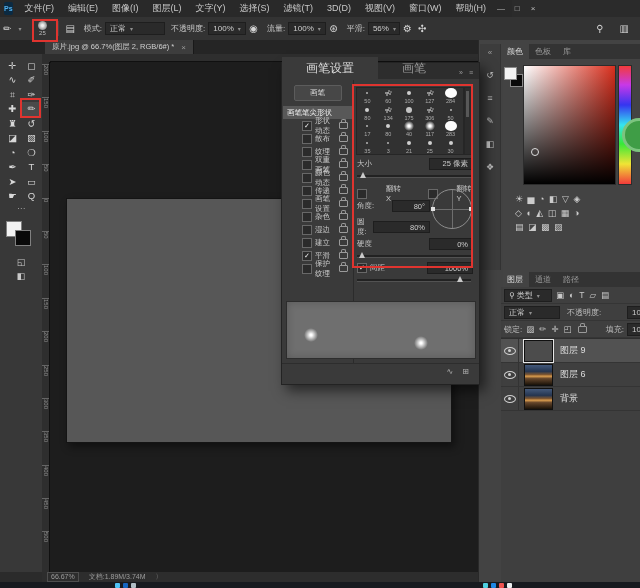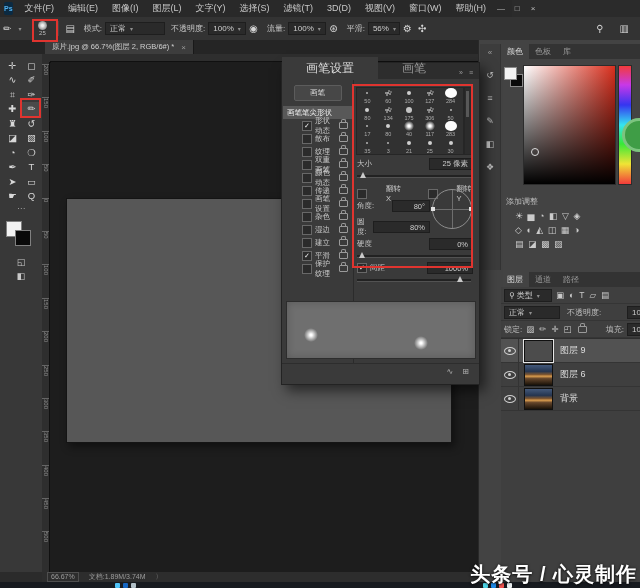--- a/index.html
+++ b/index.html
@@ -625,21 +625,20 @@
       <div class="colorbody">
         <span class="minifg"></span>
         <span class="minibg"></span>
         <div class="cfield">
           <span class="ccur"></span>
         </div>
         <div class="hbar"></div>
       </div>
 
       <div class="adjpanel">
-        <div class="addlbl">添加调整</div>
         <div class="adjrow">
 
         <span>☀</span>
             <span>▅</span>
             <span>◔</span>
             <span>◧</span>
             <span>▽</span>
             <span>◈</span>
           </div>
         <div class="adjrow">
@@ -749,15 +748,14 @@
         <span class="tbi" style="background:#1e88e5"></span>
         <span class="tbi" style="background:#ef5350"></span>
         <span class="tbi" style="background:#eceff1"></span>
       </span>
   </div>
 
   <div class="anno anno1"></div>
   <div class="anno anno2"></div>
   <div class="anno anno3"></div>
   <div class="gbadge"></div>
-  <div class="watermark">头条号 / 心灵制作</div>
 
 </div>
 
 </body></html>

